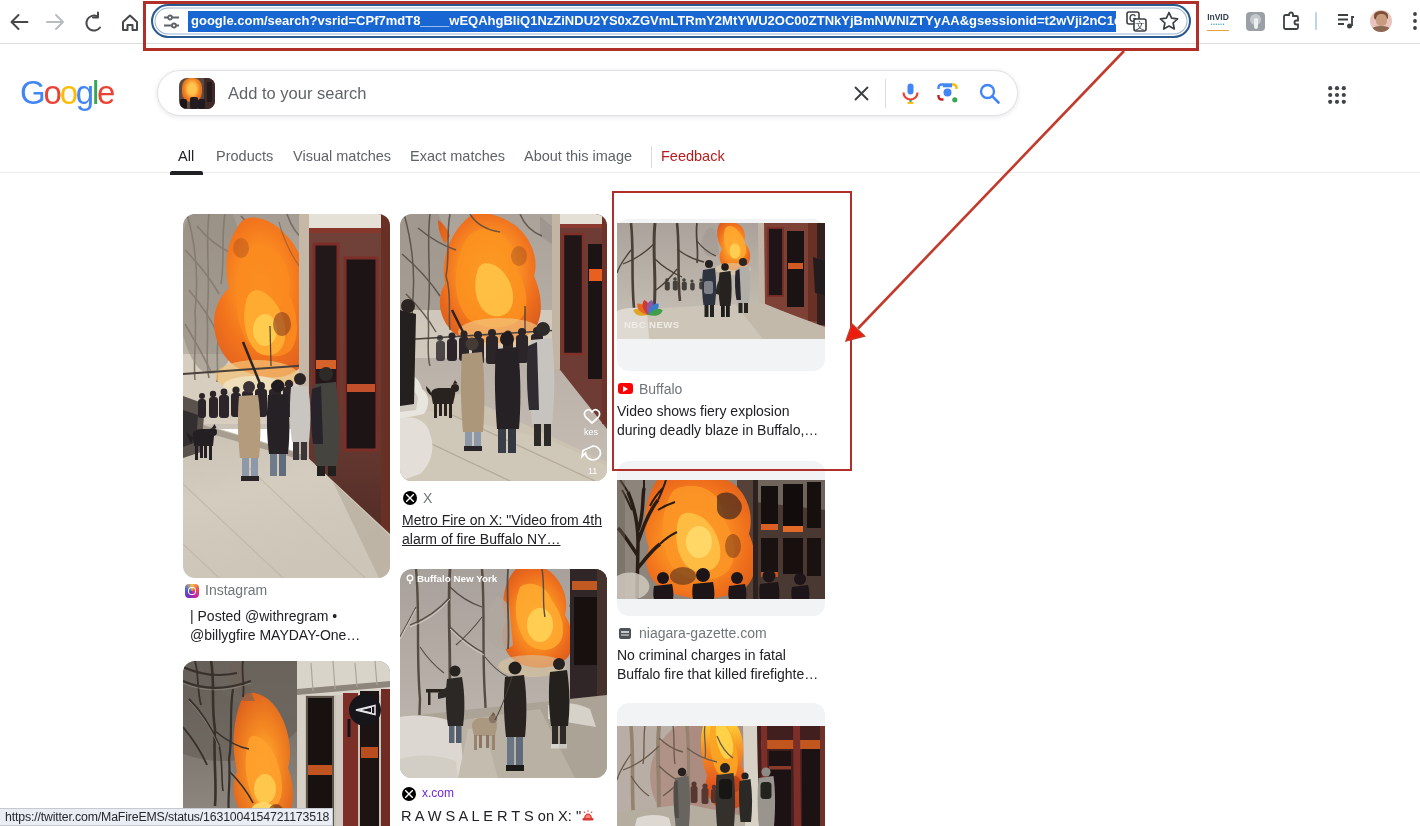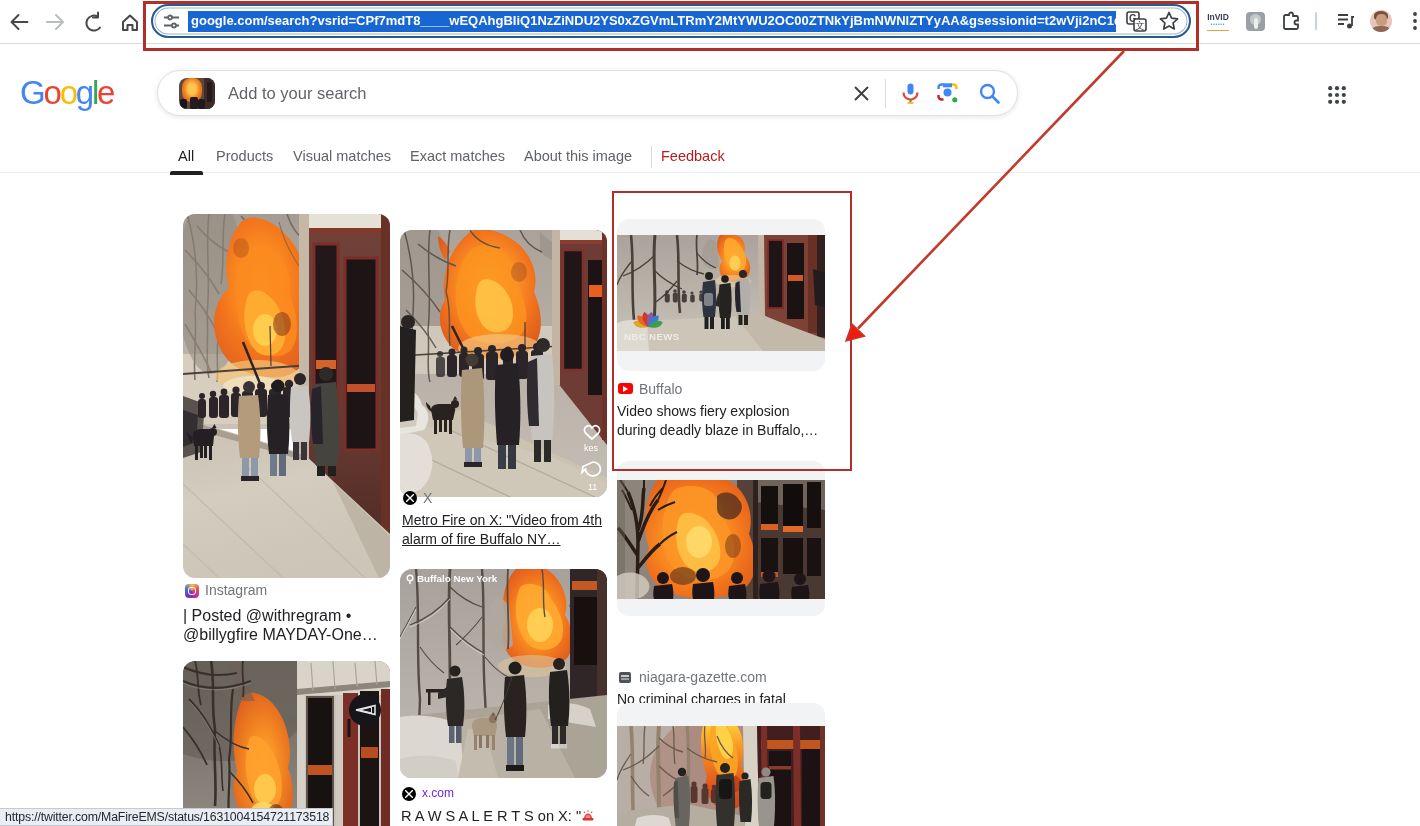--- a/index.html
+++ b/index.html
@@ -272,21 +272,21 @@
         <rect x="21" y="231" width="3" height="13"></rect>
     </g>
   </svg>
   </div>
   <div id="c1cap" class="abs" style="left:183px;top:582px;width:210px;">
     <div style="position:relative;height:22px;">
       <span class="abs" style="left:2px;top:2px;width:14px;height:14px;border-radius:4px;background:conic-gradient(#f5bf4b, #e84e4e, #c32aa3, #7232bd, #4c68d7, #f5bf4b);"></span>
       <span class="abs" style="left:5px;top:5px;width:8px;height:8px;border-radius:3px;background:transparent;border:1.6px solid #fff;"></span>
       <span class="abs" style="left:22px;top:0px;font-size:14px;color:#70757a;">Instagram</span>
     </div>
-    <div style="font-size:16px;color:#202124;line-height:18.5px;margin-top:3px;white-space:nowrap;">| Posted @withregram •<br>@billygfire MAYDAY-One…</div>
+    <div style="font-size:14px;color:#202124;line-height:18.5px;margin-top:3px;white-space:nowrap;margin-left:7px;">| Posted @withregram •<br>@billygfire MAYDAY-One…</div>
   </div>
   <div id="c1i2" class="abs" style="left:183px;top:661px;width:207px;height:165px;border-radius:12px 12px 0 0;overflow:hidden;">
   <svg width="207" height="165" viewBox="0 0 207 165">
     <defs>
       <linearGradient id="sky4" x1="0" y1="0" x2="0" y2="1">
         <stop offset="0" stop-color="#6b655e"></stop>
           <stop offset=".5" stop-color="#7d7770"></stop>
           <stop offset="1" stop-color="#8f8982"></stop>
       </linearGradient>
       <radialGradient id="fire4" cx="0.5" cy="0.55" r="0.62">
@@ -337,21 +337,21 @@
     <rect x="178" y="86" width="17" height="11" fill="#b84e20"></rect>
     <rect x="198" y="28" width="9" height="137" fill="#702c24"></rect>
 
     <circle cx="182" cy="49" r="16" fill="#15151a"></circle>
     <path d="M173 49 L192 44.5 L192 53.5 Z" fill="none" stroke="#e8e8ea" stroke-width="1.5"></path>
     <path d="M176.5 49 L188.5 46.2 L188.5 51.8 Z" fill="none" stroke="#e8e8ea" stroke-width="1"></path>
     <path d="M166 58 L166 76" stroke="#15151a" stroke-width="3"></path>
   </svg>
   </div>
 
-  <div id="c2i1" class="abs" style="left:400px;top:214px;width:207px;height:267px;border-radius:12px;overflow:hidden;margin-top:16px;">
+  <div id="c2i1" class="abs" style="left:400px;top:214px;width:207px;height:267px;border-radius:12px;overflow:hidden;">
   <svg width="207" height="267" viewBox="0 0 207 267">
     <defs>
       <linearGradient id="sky2" x1="0" y1="0" x2="0" y2="1">
         <stop offset="0" stop-color="#aba29a"></stop>
           <stop offset="1" stop-color="#c6beb4"></stop>
       </linearGradient>
       <radialGradient id="fire2" cx="0.5" cy="0.45" r="0.62">
         <stop offset="0" stop-color="#ffc94e"></stop>
           <stop offset=".35" stop-color="#fd9a28"></stop>
           <stop offset=".72" stop-color="#f0701d"></stop>
@@ -568,21 +568,21 @@
     </div>
     <div style="font-size:14.6px;color:#202124;margin-top:2px;white-space:nowrap;">R A W S A L E R T S on X: "<svg width="14" height="14" viewBox="0 0 14 14" style="vertical-align:-2px">
         <path d="M3 9 a4 4.4 0 0 1 8 0 Z" fill="#e8453c"></path>
         <path d="M4.5 9 a2.5 3 0 0 1 5 0 Z" fill="#f8867e"></path>
         <rect x="1.5" y="9" width="11" height="2.6" rx="1" fill="#d43a30"></rect>
         <path d="M7 1.2 L7 2.8 M2.8 2.6 L4 3.8 M11.2 2.6 L10 3.8" stroke="#e8453c" stroke-width="1.1"></path>
       </svg></div>
   </div>
 
   <div class="abs" style="left:617px;top:219px;width:208px;height:152px;border-radius:12px;background:#f1f3f4;"></div>
-  <div id="c3i1" class="abs" style="left:617px;top:235px;width:208px;height:90px;">
+  <div id="c3i1" class="abs" style="left:617px;top:223px;width:208px;height:90px;">
   <svg width="208" height="116" viewBox="0 0 208 116">
     <defs>
       <linearGradient id="sky5" x1="0" y1="0" x2="0" y2="1">
         <stop offset="0" stop-color="#aba39b"></stop>
           <stop offset="1" stop-color="#c3bcb2"></stop>
       </linearGradient>
       <radialGradient id="fire5" cx="0.5" cy="0.5" r="0.62">
         <stop offset="0" stop-color="#ffc748"></stop>
           <stop offset=".4" stop-color="#fb9826"></stop>
           <stop offset=".78" stop-color="#ee6e1d"></stop>
@@ -724,21 +724,21 @@
       <circle cx="120" cy="98" r="6"></circle>
         <path d="M112 106 C111 112 111 116 112 119 L129 119 C130 114 129 108 128 104 Z"></path>
       <circle cx="152" cy="96" r="6.5"></circle>
         <path d="M143 104 C142 110 142 115 143 119 L162 119 C163 113 162 107 161 102 Z"></path>
       <circle cx="183" cy="99" r="6"></circle>
         <path d="M175 107 C174 112 174 116 175 119 L192 119 C193 114 192 109 191 105 Z"></path>
     </g>
   </svg>
   </div>
   <div class="abs" style="left:617px;top:625px;width:215px;">
-    <div style="position:relative;height:20px;margin-top:44px;">
+    <div style="position:relative;height:20px;">
       <span class="abs" style="left:2px;top:3px;width:12px;height:11px;background:#4e5256;border-radius:2px;"></span>
       <span class="abs" style="left:4px;top:6px;width:8px;height:1.5px;background:#c8cacc;"></span>
       <span class="abs" style="left:4px;top:9px;width:8px;height:1.5px;background:#9aa0a4;"></span>
       <span class="abs" style="left:22px;top:0px;font-size:14px;color:#70757a;">niagara-gazette.com</span>
     </div>
     <div style="font-size:14px;color:#202124;line-height:18.5px;margin-top:1px;white-space:nowrap;">No criminal charges in fatal<br>Buffalo fire that killed firefighte…</div>
   </div>
   <div class="abs" style="left:617px;top:703px;width:208px;height:123px;border-radius:12px 12px 0 0;background:#f1f3f4;"></div>
   <div id="c3i3" class="abs" style="left:617px;top:726px;width:208px;height:100px;">
   <svg width="208" height="100" viewBox="0 0 208 100">

